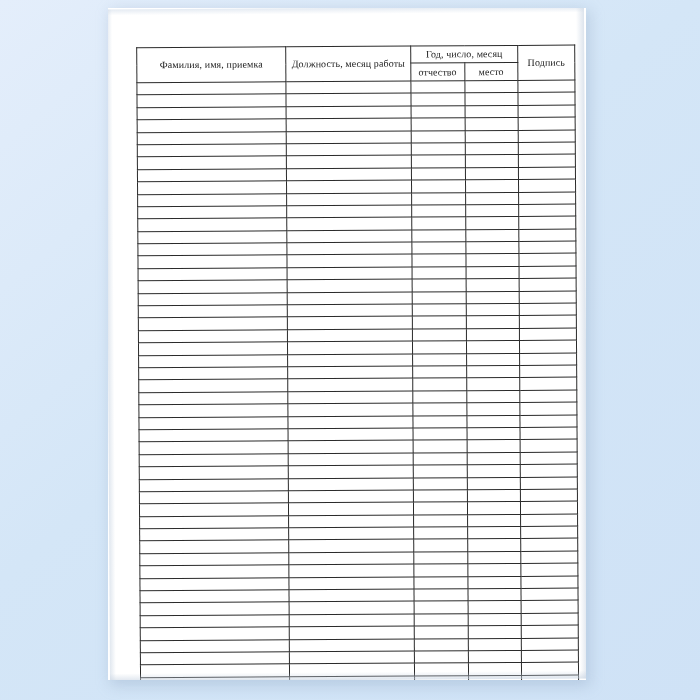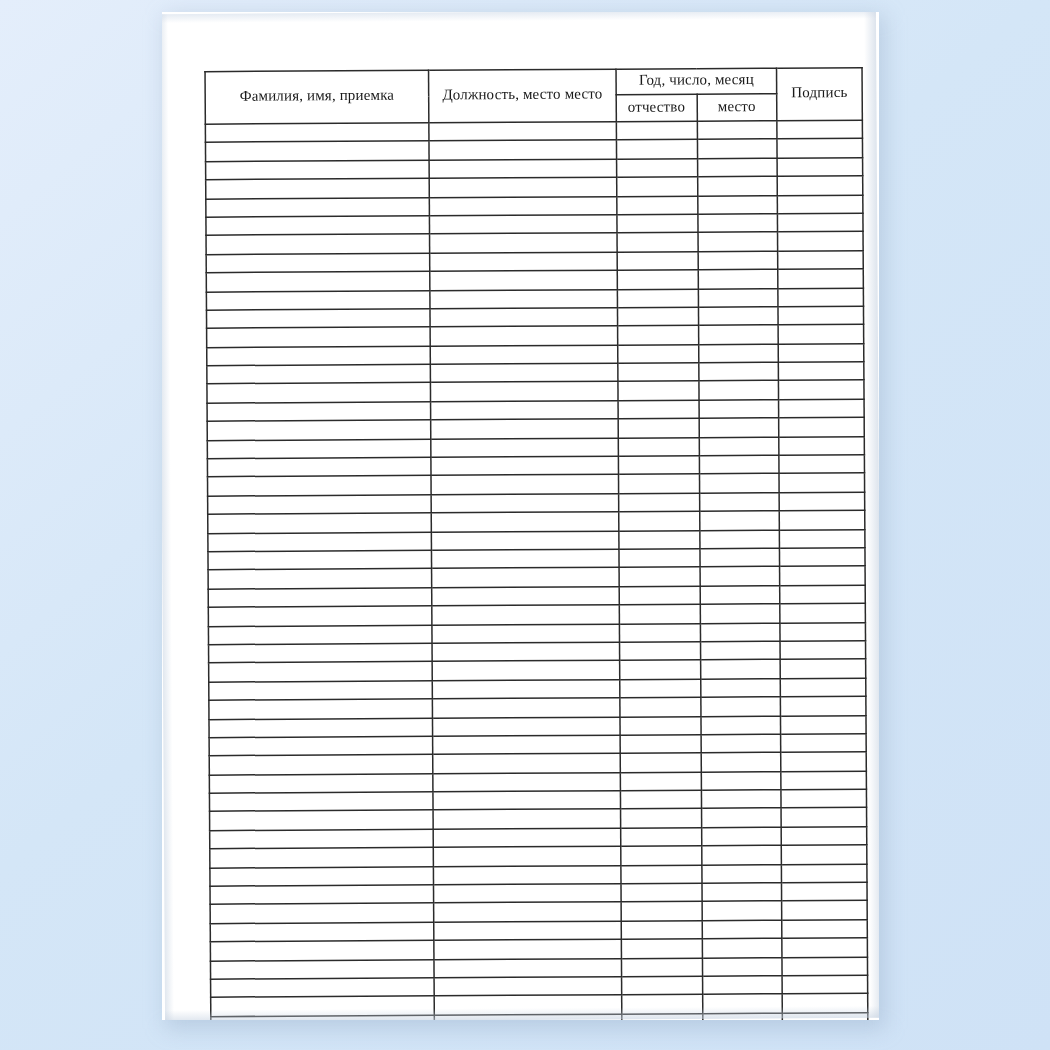--- a/index.html
+++ b/index.html
@@ -114,21 +114,21 @@
   <div id="page-shadow"></div>
 
   <div id="page">
     <div id="page-inner">
 
       <div id="table-wrap">
         <table class="form">
           <thead>
             <tr>
               <th class="h-fio" rowspan="2">Фамилия, имя, приемка</th>
-              <th class="h-post" rowspan="2">Должность, место место</th>
+              <th class="h-post" rowspan="2">Должность, месяц работы</th>
               <th class="h-dates" colspan="2">Год, число, месяц</th>
               <th class="h-sign" rowspan="2">Подпись</th>
             </tr>
             <tr>
               <th class="h-sub">отчество</th>
               <th class="h-sub">место</th>
             </tr>
           </thead>
           <tbody id="table-body">
               <tr>

